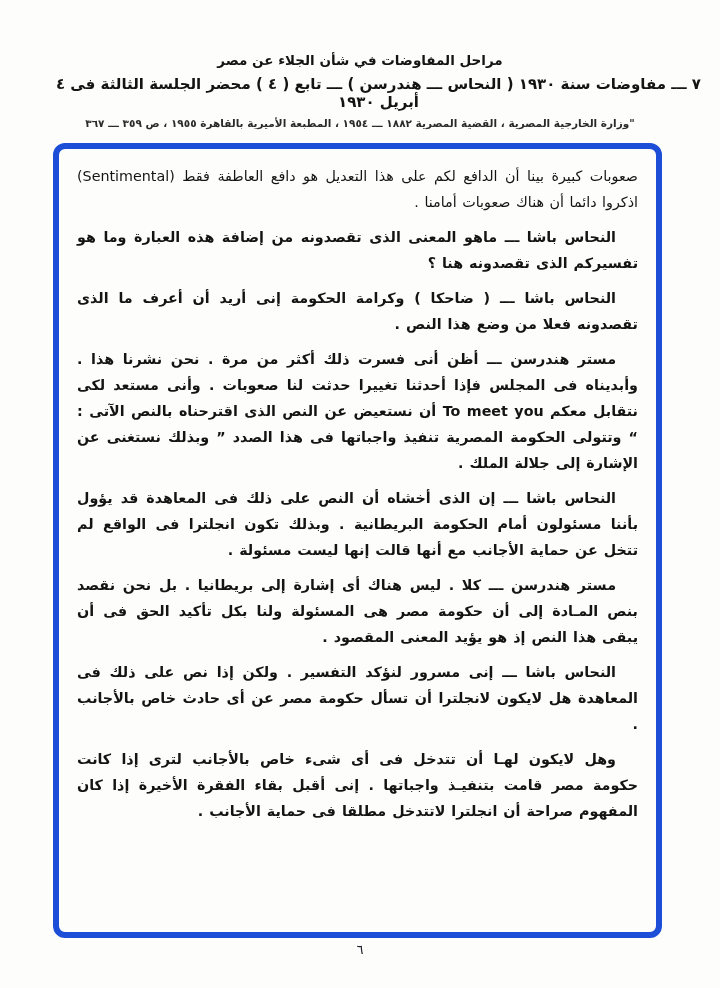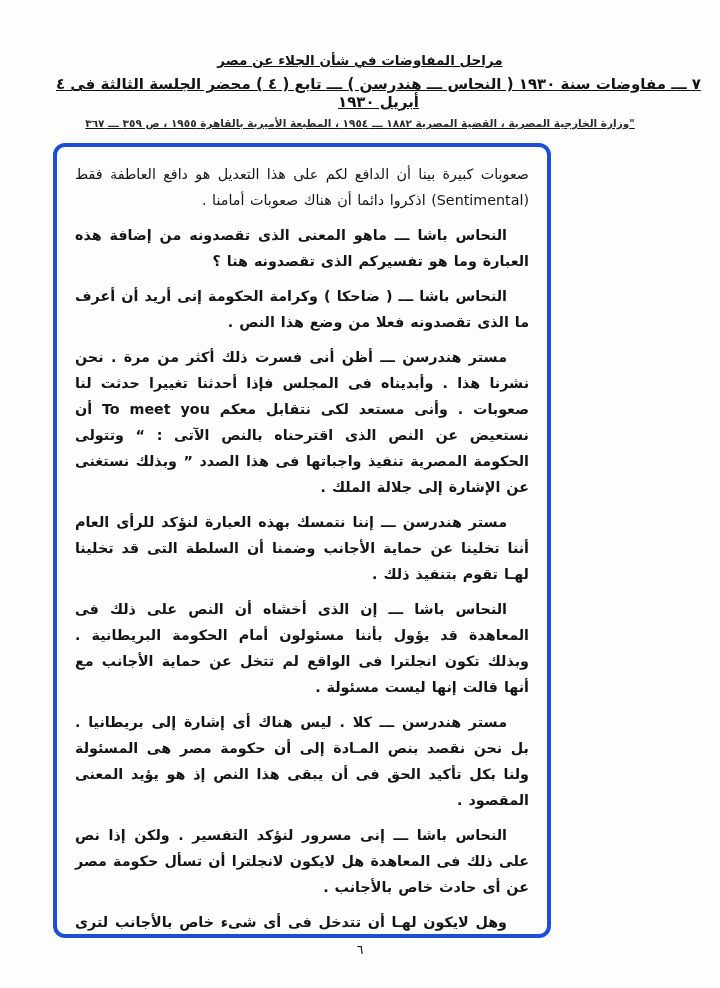--- a/index.html
+++ b/index.html
@@ -13,21 +13,20 @@
   }
   .page {
     position: absolute; inset: 0;
     background: #fdfdfb;
   }
   .header {
     position: absolute;
     top: 52px; left: 0; right: 0;
     text-align: center;
     direction: rtl;
-    text-decoration: underline;
   }
   .title {
     font-size: 13.5px;
     font-weight: bold;
     letter-spacing: 0.2px;
   }
   .subtitle {
     font-size: 15px;
     font-weight: bold;
     margin-top: 7px;
@@ -35,23 +34,23 @@
   }
   .citation {
     font-size: 10.5px;
     font-weight: bold;
     color: #2a2a2a;
     margin-top: 6px;
   }
   .content-box {
     position: absolute;
     top: 143px; left: 53px;
-    width: 498px; height: 795px;
+    width: 609px; height: 795px;
     box-sizing: border-box;
-    border: 4px solid #1d4ed8;
+    border: 6px solid #1d4ed8;
     border-radius: 12px;
     padding: 14px 18px 12px 18px;
     direction: rtl;
     overflow: hidden;
     background: transparent;
   }
   .para {
     margin: 0 0 9px 0;
     font-size: 14.3px;
     line-height: 26px;
@@ -77,21 +76,20 @@
     <div class="title">مراحل المفاوضات في شأن الجلاء عن مصر</div>
     <div class="subtitle">٧ ـــ مفاوضات سنة ١٩٣٠ ( النحاس ـــ هندرسن ) ـــ تابع ( ٤ ) محضر الجلسة الثالثة فى ٤ أبريل ١٩٣٠</div>
     <div class="citation">"وزارة الخارجية المصرية ، القضية المصرية ١٨٨٢ ـــ ١٩٥٤ ، المطبعة الأميرية بالقاهرة ١٩٥٥ ، ص ٣٥٩ ـــ ٣٦٧</div>
   </div>
 
   <div class="content-box">
     <p class="para">صعوبات كبيرة بينا أن الدافع لكم على هذا التعديل هو دافع العاطفة فقط (Sentimental) اذكروا دائما أن هناك صعوبات أمامنا .</p>
     <p class="para indent">النحاس باشا ـــ ماهو المعنى الذى تقصدونه من إضافة هذه العبارة وما هو تفسيركم الذى تقصدونه هنا ؟</p>
     <p class="para indent">النحاس باشا ـــ ( ضاحكا ) وكرامة الحكومة إنى أريد أن أعرف ما الذى تقصدونه فعلا من وضع هذا النص .</p>
     <p class="para indent">مستر هندرسن ـــ أظن أنى فسرت ذلك أكثر من مرة . نحن نشرنا هذا . وأبديناه فى المجلس فإذا أحدثنا تغييرا حدثت لنا صعوبات . وأنى مستعد لكى نتقابل معكم To meet you أن نستعيض عن النص الذى اقترحناه بالنص الآتى : “ وتتولى الحكومة المصرية تنفيذ واجباتها فى هذا الصدد ” وبذلك نستغنى عن الإشارة إلى جلالة الملك .</p>
-    <p class="para indent">مستر هندرسن ـــ إننا نتمسك بهذه العبارة لنؤكد للرأى العام أننا تخلينا عن حماية الأجانب وضمنا أن السلطة التى قد تخلينا لهـا تقوم بتنفيذ ذلك .</p>
     <p class="para indent">النحاس باشا ـــ إن الذى أخشاه أن النص على ذلك فى المعاهدة قد يؤول بأننا مسئولون أمام الحكومة البريطانية . وبذلك تكون انجلترا فى الواقع لم تتخل عن حماية الأجانب مع أنها قالت إنها ليست مسئولة .</p>
     <p class="para indent">مستر هندرسن ـــ كلا . ليس هناك أى إشارة إلى بريطانيا . بل نحن نقصد بنص المـادة إلى أن حكومة مصر هى المسئولة ولنا بكل تأكيد الحق فى أن يبقى هذا النص إذ هو يؤيد المعنى المقصود .</p>
     <p class="para indent">النحاس باشا ـــ إنى مسرور لنؤكد التفسير . ولكن إذا نص على ذلك فى المعاهدة هل لايكون لانجلترا أن تسأل حكومة مصر عن أى حادث خاص بالأجانب .</p>
     <p class="para indent">وهل لايكون لهـا أن تتدخل فى أى شىء خاص بالأجانب لترى إذا كانت حكومة مصر قامت بتنفيـذ واجباتها . إنى أقبل بقاء الفقرة الأخيرة إذا كان المفهوم صراحة أن انجلترا لاتتدخل مطلقا فى حماية الأجانب .</p>
   </div>
 
   <div class="page-number">٦</div>
 
 </div>
 

